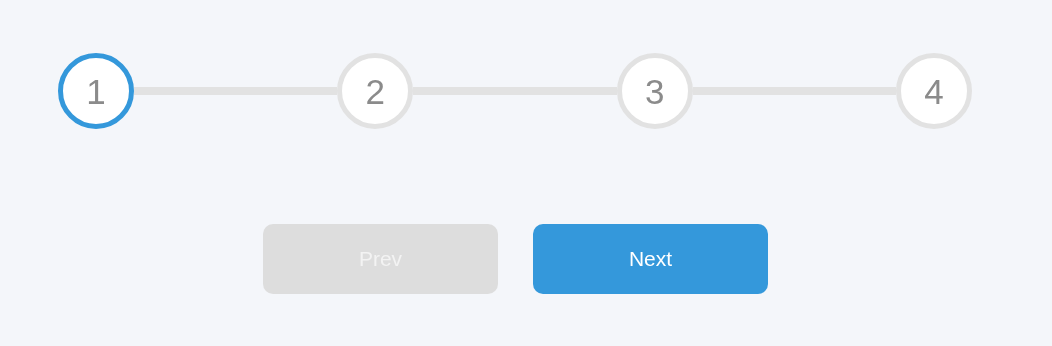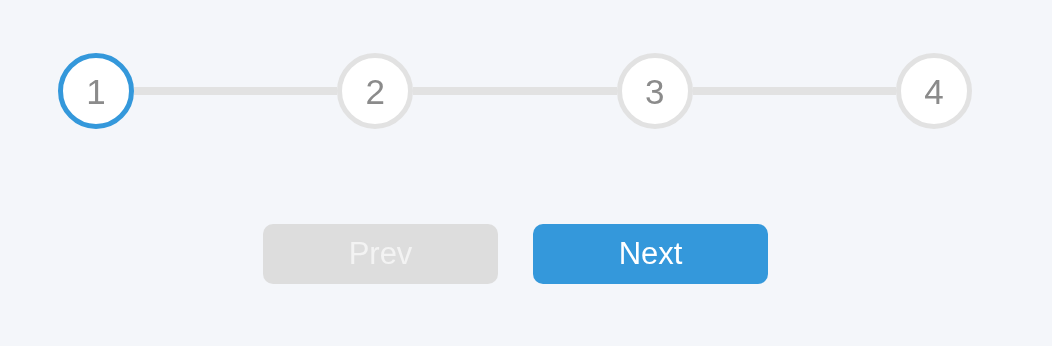--- a/index.html
+++ b/index.html
@@ -80,25 +80,25 @@
   
   .button-row {
     position: absolute;
     left: 263px;
     top: 224px;
     display: flex;
     gap: 35px;
   }
   .btn {
     width: 235px;
-    height: 60px;
+    height: 70px;
     border: none;
     border-radius: 10px;
     font-family: "Liberation Sans", sans-serif;
-    font-size: 31px;
+    font-size: 21px;
     color: #ffffff;
     display: flex;
     align-items: center;
     justify-content: center;
     padding: 0;
   }
   .btn-prev {
     background: #dddddd;
     color: #f3f3f3;
     cursor: default;

